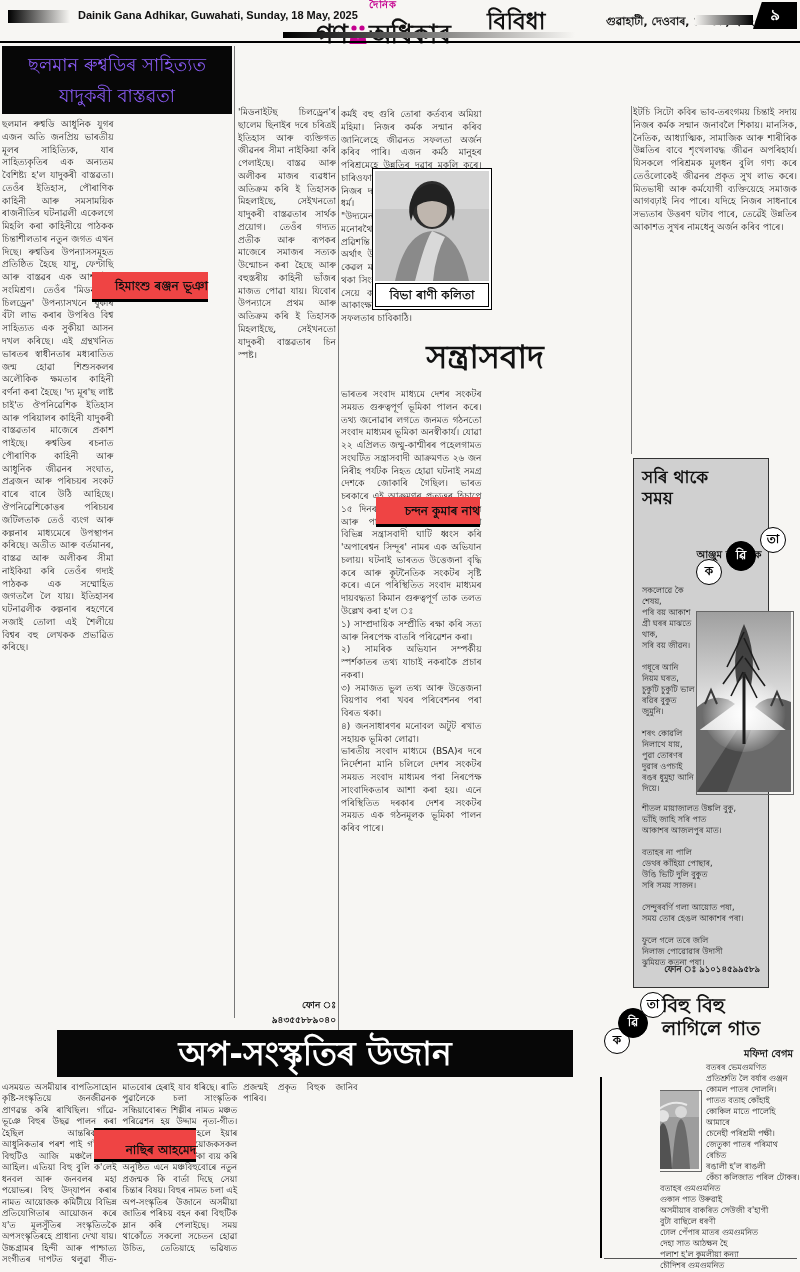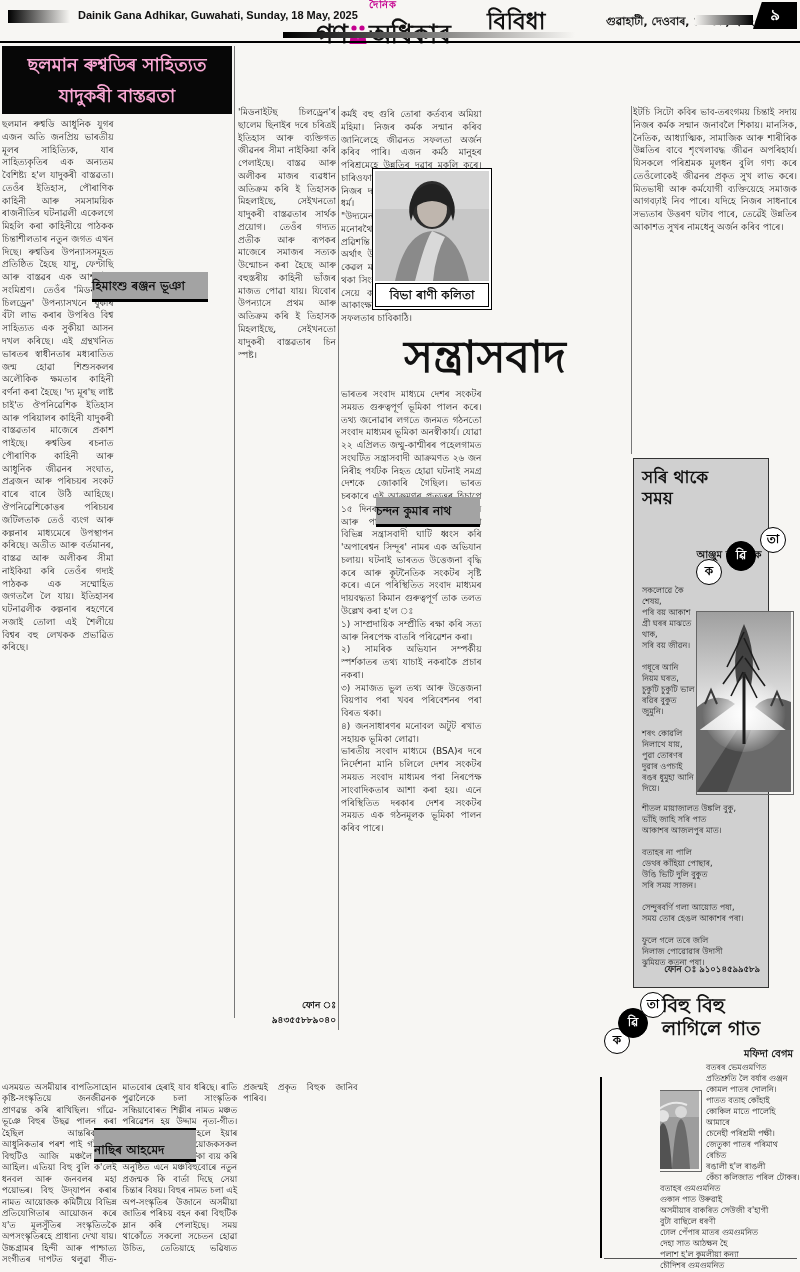--- a/index.html
+++ b/index.html
@@ -20,38 +20,38 @@
   .h-grad2{left:283px;top:32px;width:292px;height:6px;background:linear-gradient(to right,#000,#f7f6f3);}
   .vividha{left:487px;top:3px;font-size:23px;font-weight:bold;}
   .date-as{left:606px;top:13px;font-size:11px;font-weight:bold;}
   .h-grad3{left:695px;top:15px;width:58px;height:10px;background:linear-gradient(to right,#f7f6f3,#000);}
   .pagebox{left:753px;top:2px;width:44px;height:27px;background:#000;color:#fff;font-size:15px;font-weight:bold;
            display:flex;align-items:center;justify-content:center;clip-path:polygon(20% 0,100% 0,100% 100%,0 100%);}
   .h-rule{left:0;top:41px;width:800px;height:2px;background:#000;}
   
   .vline{width:1px;background:#777;}
   
-  .la-head{left:2px;top:46px;width:230px;height:68px;background:#070707;color:#f9a8d4;text-align:center;
-           font-weight:bold;font-size:18px;line-height:1.7;padding-top:4px;box-sizing:border-box;}
+  .la-head{left:2px;top:46px;width:230px;height:68px;background:#070707;color:#8b5cf6;text-align:center;
+           font-weight:normal;font-size:18px;line-height:1.7;padding-top:4px;box-sizing:border-box;}
   .la-body{left:2px;top:118px;width:230px;height:902px;}
-  .byline-box{background:#a3a3a3;text-align:left;font-weight:bold;font-size:12px;
+  .byline-box{background:#ef4444;text-align:right;font-weight:bold;font-size:12px;
               border-bottom:3px solid #000;padding-top:5px;box-sizing:border-box;}
   .la-byline{left:92px;top:272px;width:116px;height:30px;}
   .la-cont{left:238px;top:106px;width:98px;height:884px;}
   .phone{font-weight:bold;font-size:9px;}
   .la-phone{left:238px;top:998px;width:98px;text-align:right;}
   
   .ma-head{left:240px;top:44px;width:557px;height:58px;font-size:40px;font-weight:800;text-align:center;line-height:58px;}
   .ma-body{left:341px;top:108px;width:288px;height:222px;}
   .ma-photo{left:372px;top:168px;width:120px;background:#fff;border:1px solid #000;padding:2px;box-sizing:border-box;}
   .ma-photo .img{width:114px;height:110px;display:block;}
   .ma-cap{margin-top:2px;border:1.5px solid #000;font-size:12px;font-weight:bold;text-align:center;line-height:22px;height:22px;}
   .ma-right{left:633px;top:106px;width:164px;height:348px;}
   
-  .t-head{left:341px;top:330px;width:288px;height:54px;font-size:44px;font-weight:800;text-align:center;line-height:54px;}
+  .t-head{left:341px;top:330px;width:288px;height:54px;font-size:32px;font-weight:800;text-align:center;line-height:54px;}
   .t-body{left:341px;top:388px;width:288px;height:644px;}
   .t-byline{left:376px;top:497px;width:104px;height:30px;}
   
   .p1-box{left:633px;top:458px;width:136px;height:530px;background:#d0d0d0;border:1px solid #333;box-sizing:border-box;}
   .p1-title{left:8px;top:8px;font-size:17px;font-weight:800;line-height:1.25;}
   .p1-author{left:40px;top:52px;width:110px;text-align:center;font-size:10px;font-weight:bold;margin-top:36px;}
   .kcirc{width:24px;height:24px;border:1.5px solid #000;border-radius:50%;background:#fff;color:#000;
          font-size:12px;font-weight:bold;display:flex;align-items:center;justify-content:center;}
   .kcirc.dark{background:#000;color:#fff;width:28px;height:28px;}
   .poem-txt{font-size:8px;line-height:11px;color:#222;}
@@ -251,17 +251,18 @@
 দেহা সাত আঠক্ষন হৈ
 পলাশ হ'ল কুমলীয়া কন্যা
 চৌদিশৰ গুমগুমনিত
 পাগ মাৰি উঠিল কপৌফুল
 লাহতী খোপাত
 পুথৰীত পৰিল জোনাক।</div>
     </div>
   </div>
   <div class="abs p2-rule"></div>
 
+  <div class="abs b-band">অপ-সংস্কৃতিৰ উজান</div>
   <div class="abs b-body just cols5">এসময়ত অসমীয়াৰ বাপতিসাহোন কৃষ্টি-সংস্কৃতিয়ে জনজীৱনক প্ৰাণৱন্ত কৰি ৰাখিছিল। গাঁৱে-ভূঞে বিহুৰ উছৱ পালন কৰা হৈছিল আন্তৰিকতাৰে। আধুনিকতাৰ পৰশ পাই গাঁৱলীয়া বিহুটিও আজি মঞ্চলৈ উঠি আহিল। এতিয়া বিহু বুলি ক'লেই ধনবল আৰু জনবলৰ মহা পয়োভৰ। বিহু উদ্‌যাপন কৰাৰ নামত আয়োজক কমিটীয়ে বিভিন্ন প্ৰতিযোগিতাৰ আয়োজন কৰে য'ত মূলসুঁতিৰ সংস্কৃতিতকৈ অপসংস্কৃতিৰহে প্ৰাধান্য দেখা যায়। উচ্চগ্ৰামৰ হিন্দী আৰু পাশ্চাত্য সংগীতৰ দাপটত থলুৱা গীত-মাতবোৰ হেৰাই যাব ধৰিছে। ৰাতি পুৱালৈকে চলা সাংস্কৃতিক সন্ধিয়াবোৰত শিল্পীৰ নামত মঞ্চত পৰিৱেশন হয় উদ্দাম নৃত্য-গীত। সমাজৰ সচেতন মহলে ইয়াৰ প্ৰতিবাদ কৰিলেও আয়োজকসকল নিৰ্বিকাৰ। লাখ লাখ টকা ব্যয় কৰি অনুষ্ঠিত এনে মঞ্চবিহুবোৰে নতুন প্ৰজন্মক কি বাৰ্তা দিছে সেয়া চিন্তাৰ বিষয়। বিহুৰ নামত চলা এই অপ-সংস্কৃতিৰ উজানে অসমীয়া জাতিৰ পৰিচয় বহন কৰা বিহুটিক ম্লান কৰি পেলাইছে। সময় থাকোঁতে সকলো সচেতন হোৱা উচিত, তেতিয়াহে ভৱিষ্যত প্ৰজন্মই প্ৰকৃত বিহুক জানিব পাৰিব।</div>
   <div class="abs b-byline byline-box">নাছিৰ আহমেদ</div>
   <div class="abs b-phone phone">ফোন ঃ ৯১০১৪৩৬৪৫৬</div>
 
 </div>
 
 </body></html>

